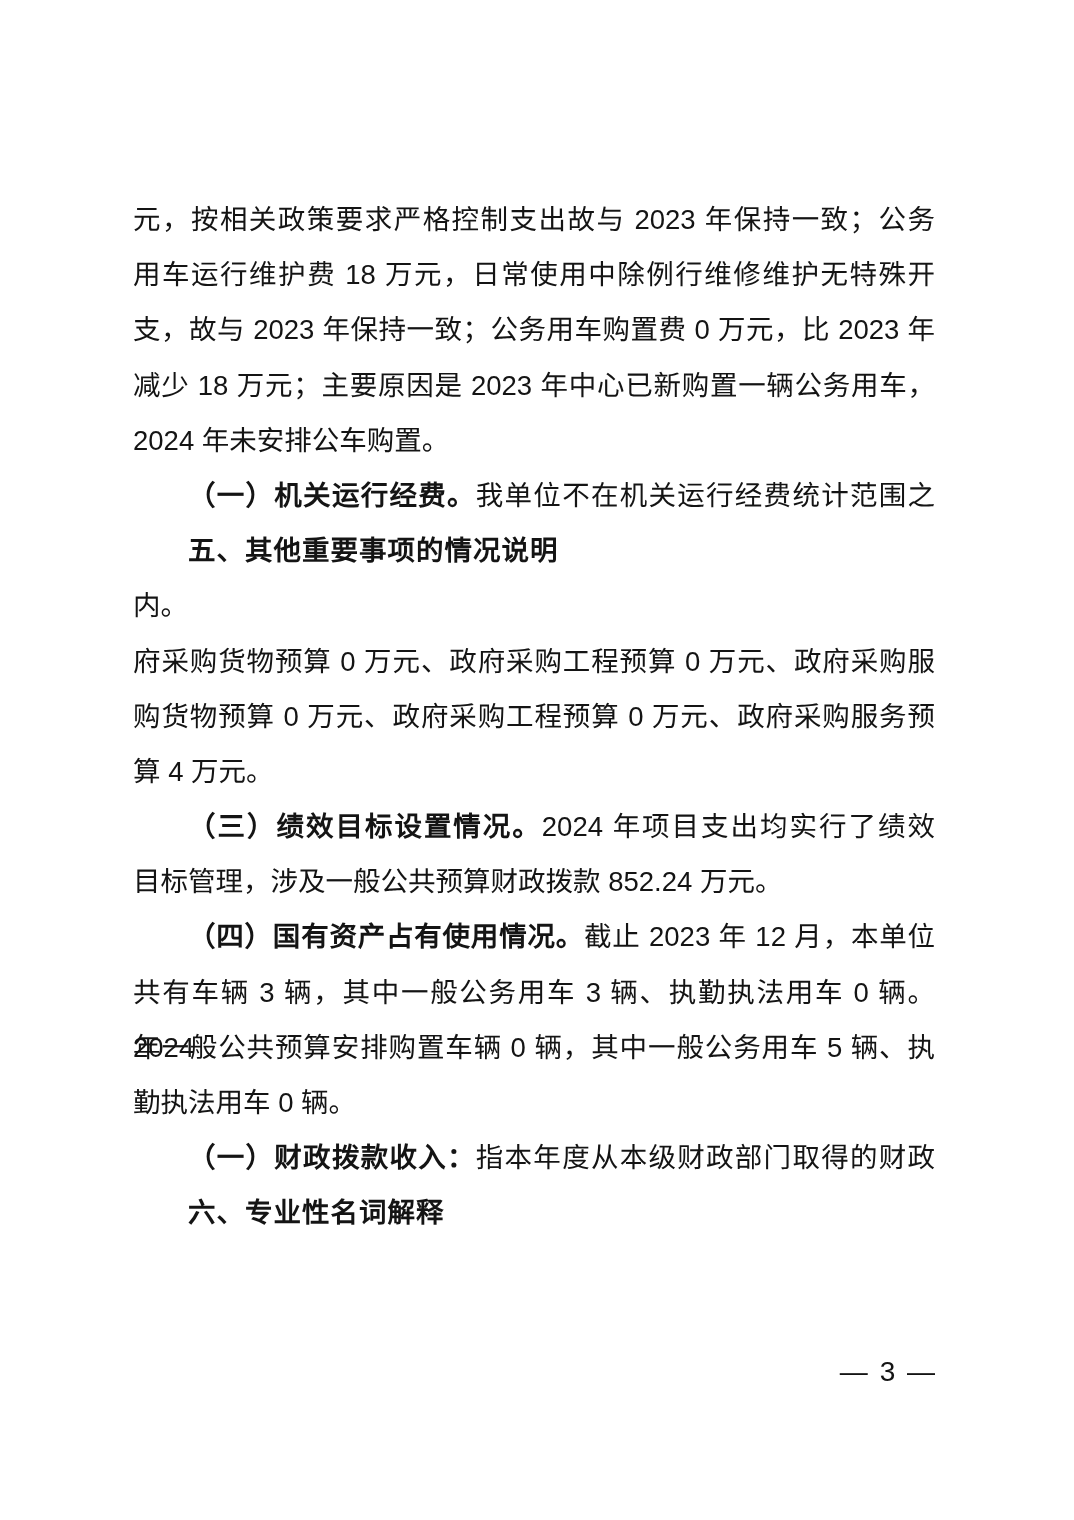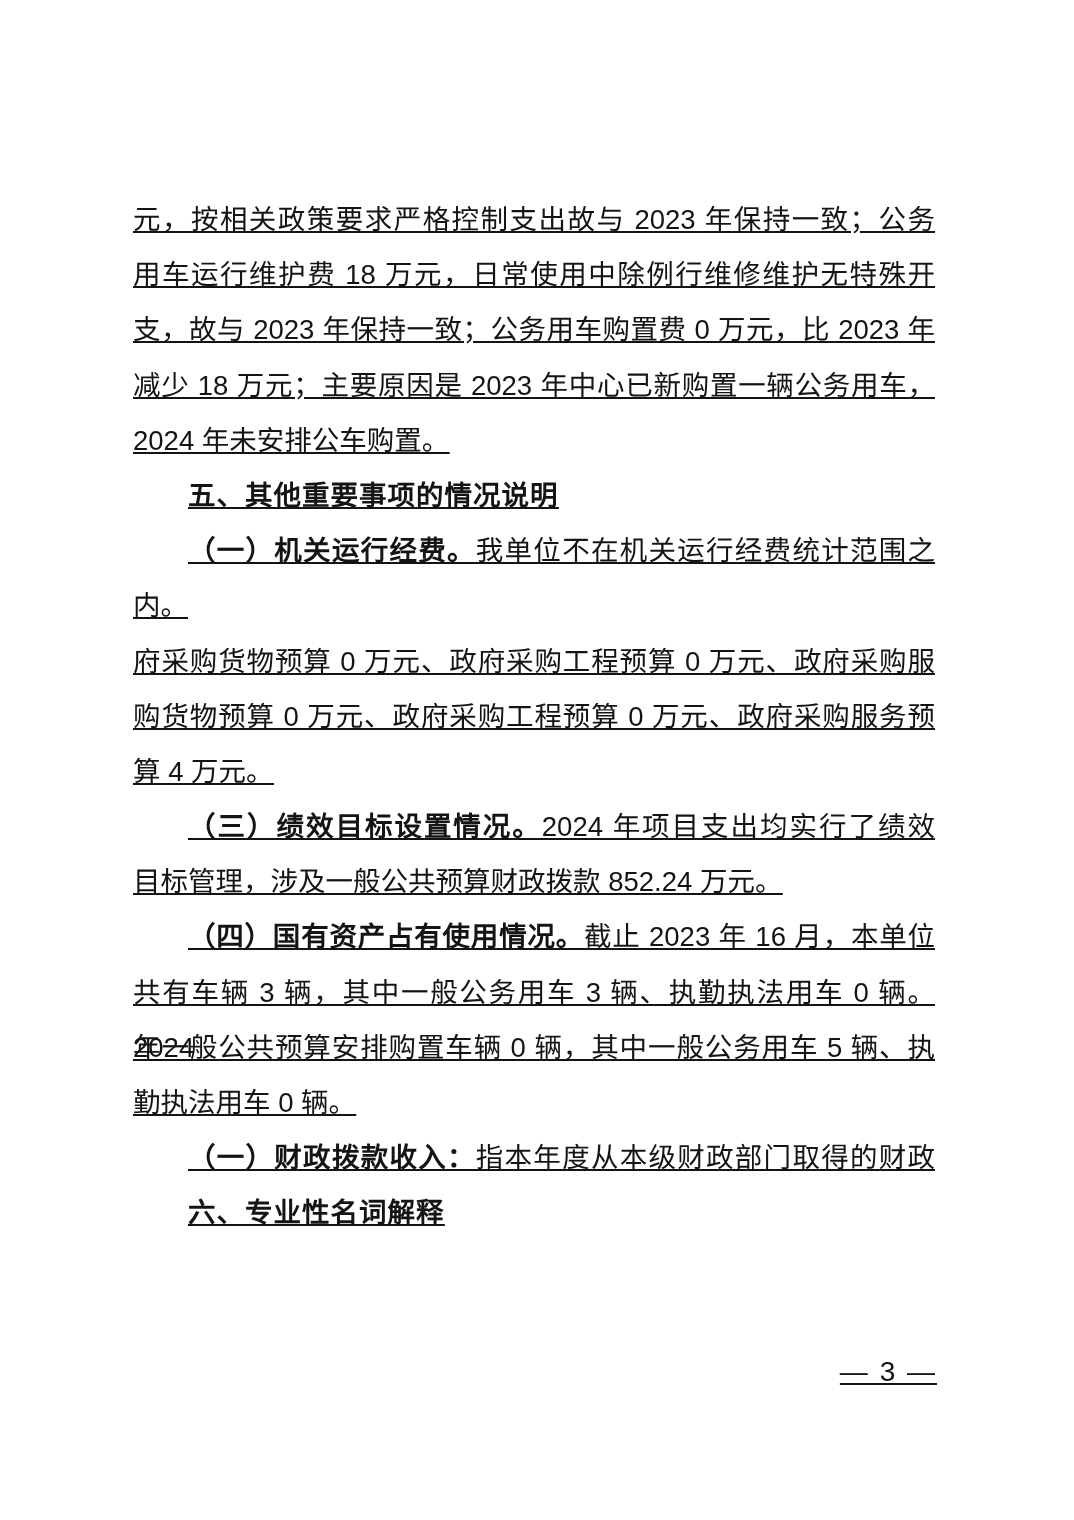--- a/index.html
+++ b/index.html
@@ -1,15 +1,15 @@
 <!DOCTYPE html>
 <html lang="zh-CN"><head>
 <meta charset="utf-8">
 <style>
-  * { margin: 0; padding: 0; box-sizing: border-box; text-decoration: underline; }
+  * { margin: 0; padding: 0; box-sizing: border-box; }
   html, body {
     width: 1074px;
     background: #ffffff;
     font-family: "Liberation Sans", sans-serif;
   }
   .page {
     position: relative;
     width: 1074px;
     height: 1520px;
     background: #ffffff;
@@ -60,29 +60,29 @@
 </head>
 <body>
 
 <div class="page">
   <div class="text-block">
       <div class="line justify"><span class="seg">元，按相关政策要求严格控制支出故与 2023 年保持一致；公务</span></div>
       <div class="line justify"><span class="seg">用车运行维护费 18 万元，日常使用中除例行维修维护无特殊开</span></div>
       <div class="line justify"><span class="seg">支，故与 2023 年保持一致；公务用车购置费 0 万元，比 2023 年</span></div>
       <div class="line justify"><span class="seg">减少 18 万元；主要原因是 2023 年中心已新购置一辆公务用车，</span></div>
       <div class="line left"><span class="seg">2024 年未安排公车购置。</span></div>
+      <div class="line justify indent"><span class="seg seg-bold">（一）机关运行经费。</span><span class="seg">我单位不在机关运行经费统计范围之</span></div>
       <div class="line left indent heading"><span class="seg seg-bold">五、其他重要事项的情况说明</span></div>
-      <div class="line justify indent"><span class="seg seg-bold">（一）机关运行经费。</span><span class="seg">我单位不在机关运行经费统计范围之</span></div>
       <div class="line left"><span class="seg">内。</span></div>
       <div class="line justify"><span class="seg">府采购货物预算 0 万元、政府采购工程预算 0 万元、政府采购服</span></div>
       <div class="line justify"><span class="seg">购货物预算 0 万元、政府采购工程预算 0 万元、政府采购服务预</span></div>
       <div class="line left"><span class="seg">算 4 万元。</span></div>
       <div class="line justify indent"><span class="seg seg-bold">（三）绩效目标设置情况。</span><span class="seg">2024 年项目支出均实行了绩效</span></div>
       <div class="line left"><span class="seg">目标管理，涉及一般公共预算财政拨款 852.24 万元。</span></div>
-      <div class="line justify indent"><span class="seg seg-bold">（四）国有资产占有使用情况。</span><span class="seg">截止 2023 年 16 月，本单位</span></div>
+      <div class="line justify indent"><span class="seg seg-bold">（四）国有资产占有使用情况。</span><span class="seg">截止 2023 年 12 月，本单位</span></div>
       <div class="line justify"><span class="seg">共有车辆 3 辆，其中一般公务用车 3 辆、执勤执法用车 0 辆。2024</span></div>
       <div class="line justify"><span class="seg">年一般公共预算安排购置车辆 0 辆，其中一般公务用车 5 辆、执</span></div>
       <div class="line left"><span class="seg">勤执法用车 0 辆。</span></div>
       <div class="line justify indent"><span class="seg seg-bold">（一）财政拨款收入：</span><span class="seg">指本年度从本级财政部门取得的财政</span></div>
       <div class="line left indent heading"><span class="seg seg-bold">六、专业性名词解释</span></div>
     </div>
   <div class="page-number">— 3 —</div>
 </div>
 
 </body></html>

